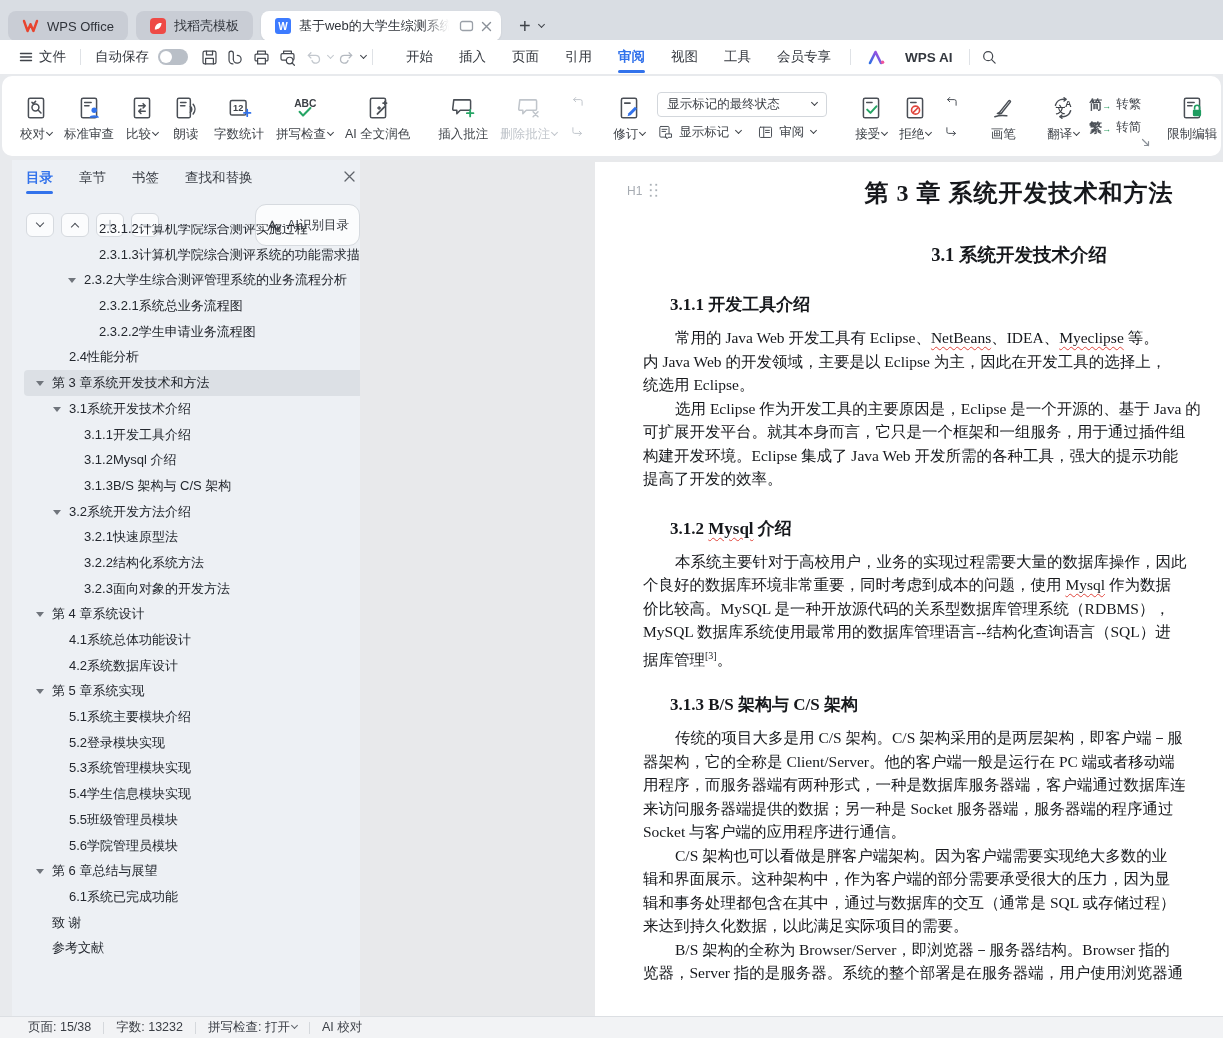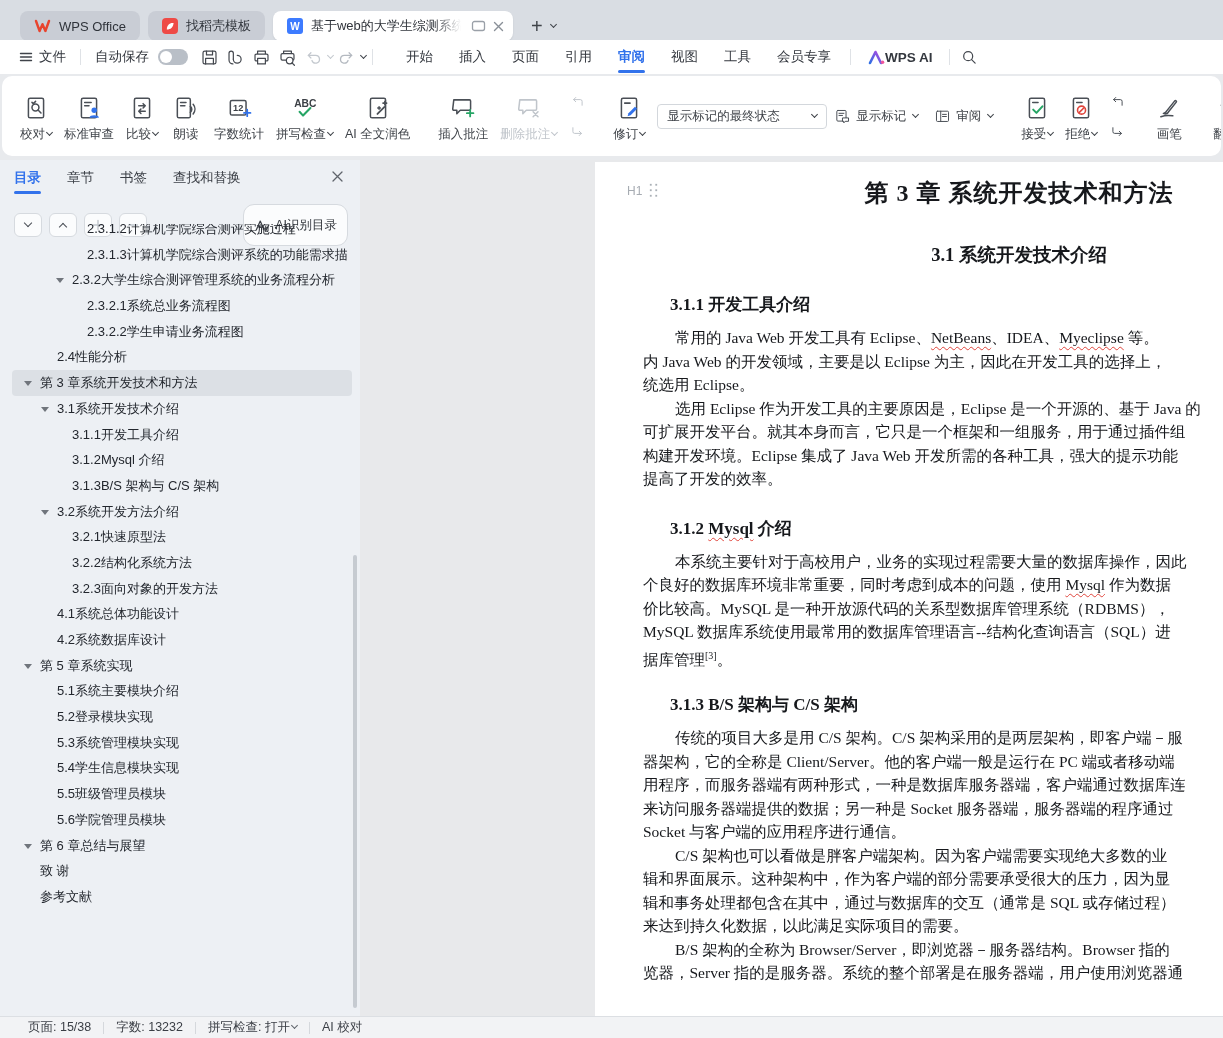--- a/index.html
+++ b/index.html
@@ -1,65 +1,65 @@
 <!DOCTYPE html>
 <html><head>
 <meta charset="utf-8">
 <style>
   * { margin:0; padding:0; box-sizing:border-box; }
   html,body { width:1223px; height:1038px; overflow:hidden; font-family:"Liberation Sans","DejaVu Sans",sans-serif; }
   body { position:relative; background:#e8eaed; color:#3a3e45; }
 
   
-  .tabbar { position:absolute; top:0; left:0; right:0; height:52px; background:#d9dde3; display:flex; align-items:center; padding-left:20px; }
+  .tabbar { position:absolute; top:0; left:0; right:0; height:52px; background:#d9dde3; display:flex; align-items:center; padding-left:8px; }
   .wtab { display:flex; align-items:center; gap:8px; height:30px; padding:0 14px; border-radius:8px; margin-right:8px; background:#c9cdd5; font-size:13px; color:#2f333a; cursor:default; }
   .wtab.active { background:#ffffff; box-shadow:0 1px 2px rgba(0,0,0,.08); padding-right:8px; }
   .wtab .tlabel { white-space:nowrap; }
   .wtab.active .tlabel { max-width:150px; overflow:hidden; -webkit-mask-image:linear-gradient(90deg,#000 82%,transparent); mask-image:linear-gradient(90deg,#000 82%,transparent); }
   .tabaux { display:flex; align-items:center; gap:6px; margin-left:2px; color:#8a9098; }
   .plusbtn { font-size:20px; color:#3f4349; margin:0 6px 0 10px; line-height:1; cursor:default; }
   .caret { display:inline-block; width:6px; height:6px; border-right:1.3px solid currentColor; border-bottom:1.3px solid currentColor; transform:rotate(45deg); position:relative; top:-2px; margin-left:4px; }
   .caret.small { width:5px; height:5px; margin-left:2px; }
 
   
   .menubar { position:absolute; top:40px; left:0; right:0; height:34px; background:#ffffff; display:flex; align-items:center; font-size:13.5px; color:#34383f; padding:0 10px; }
   .mitem { display:flex; align-items:center; gap:5px; padding:0 8px; cursor:default; }
   .vdiv { width:1px; height:16px; background:#dfe2e6; margin:0 6px; }
   .toggle { width:30px; height:16px; border-radius:8px; background:#b9bfc7; position:relative; margin-left:4px; }
   .toggle .knob { position:absolute; left:2px; top:2px; width:12px; height:12px; border-radius:50%; background:#ffffff; }
   .iconbtn { width:26px; height:26px; display:flex; align-items:center; justify-content:center; border-radius:4px; }
   .menutabs { display:flex; align-items:center; margin-left:14px; }
   .mtab { padding:0 13px; height:34px; display:flex; align-items:center; position:relative; cursor:default; font-size:13.5px; }
   .mtab.active { color:#3272eb; font-weight:bold; }
   .mtab.active::after { content:""; position:absolute; left:13px; right:13px; bottom:1px; height:3px; border-radius:2px; background:#3272eb; }
-  .wpsai { display:flex; align-items:center; gap:0; font-size:13.5px; padding:0 10px; font-weight:bold; }
+  .wpsai { display:flex; align-items:center; gap:20px; font-size:13.5px; padding:0 10px; font-weight:bold; }
 
   
   .ribbonwrap { position:absolute; top:74px; left:0; right:0; height:86px; background:#e8eaed; }
   .ribbon { position:absolute; top:2px; left:2px; right:2px; height:80px; background:#ffffff; border-radius:10px; display:flex; align-items:center; padding:0 4px; overflow:hidden; }
   .rgroup { display:flex; align-items:center; height:64px; padding:0 8px; position:relative; }
   .rdivider { width:1px; height:56px; background:#e7e9ec; }
   .rbtn { display:flex; flex-direction:column; align-items:center; justify-content:flex-start; padding:4px 6px 0; border-radius:6px; cursor:default; min-width:44px; }
   .rbtn .ric { height:30px; display:flex; align-items:center; justify-content:center; }
   .rbtn .rlb { font-size:12.5px; color:#3e4248; margin-top:3px; white-space:nowrap; display:flex; align-items:center; }
   .rbtn.disabled .rlb { color:#c0c5cb; }
   .rstack { display:flex; flex-direction:column; justify-content:center; gap:8px; padding:0 4px; }
   .rsmall { width:20px; height:18px; display:flex; align-items:center; justify-content:center; }
-  .rcombo { display:flex; flex-direction:row; justify-content:center; gap:7px; padding:0 6px; }
+  .rcombo { display:flex; flex-direction:column; justify-content:center; gap:7px; padding:0 6px; }
   .rselect { width:170px; height:25px; border:1px solid #d3d7dc; border-radius:4px; display:flex; align-items:center; justify-content:space-between; padding:0 9px; font-size:12.5px; color:#3b3f45; background:#fff; }
   .rrow2 { display:flex; align-items:center; gap:16px; }
   .rminibtn { display:flex; align-items:center; gap:5px; font-size:12.5px; color:#3e4248; white-space:nowrap; }
   .rrows { display:flex; flex-direction:column; gap:5px; padding:0 4px; }
   .rminirow { display:flex; align-items:center; gap:5px; font-size:12.5px; color:#3e4248; white-space:nowrap; }
   .cjkglyph { font-size:13px; font-weight:bold; color:#4a4f56; }
   .cjkglyph i { font-style:normal; font-size:9px; color:#2e9e63; }
   .launcher { position:absolute; right:2px; bottom:0px; width:10px; height:10px; color:#8a9098; }
 
   
-  .sidebar { position:absolute; top:160px; left:0; width:360px; bottom:22px; background:#edf0f4; overflow:hidden; }
+  .sidebar { position:absolute; top:160px; left:12px; width:360px; bottom:22px; background:#edf0f4; overflow:hidden; }
   .sbtabs { display:flex; align-items:center; height:36px; padding:0 14px; font-size:13.5px; color:#3a3e45; position:relative; }
   .sbtab { margin-right:26px; height:36px; display:flex; align-items:center; position:relative; cursor:default; white-space:nowrap; }
   .sbtab.active { color:#3272eb; font-weight:bold; }
   .sbtab.active::after { content:""; position:absolute; left:0; right:0; bottom:2px; height:3px; border-radius:2px; background:#3272eb; }
   .sbclose { position:absolute; right:16px; top:10px; color:#5f646b; }
   .sbctrls { display:flex; align-items:center; padding:8px 12px 6px 14px; }
   .navbtn { width:28px; height:24px; border:1px solid #d6dadf; background:#fbfcfd; border-radius:6px; display:flex; align-items:center; justify-content:center; margin-right:7px; color:#4a4f56; }
   .navbtn.disabled { color:#c0c5cb; }
   .aibtn { margin-left:auto; height:42px; border:1px solid #d6dadf; background:#fbfcfd; border-radius:11px; display:flex; align-items:center; gap:5px; padding:0 10px; font-size:12.5px; color:#33373d; white-space:nowrap; }
   .toclist { position:absolute; top:64px; left:0; right:0; bottom:0; overflow:hidden; }
@@ -630,30 +630,32 @@
       <div class="tocrow lv1"><span>2.4性能分析</span></div>
       <div class="tocrow lv0 sel"><span class="arr"></span><span>第 3 章系统开发技术和方法</span></div>
       <div class="tocrow lv1"><span class="arr"></span><span>3.1系统开发技术介绍</span></div>
       <div class="tocrow lv2"><span>3.1.1开发工具介绍</span></div>
       <div class="tocrow lv2"><span>3.1.2Mysql 介绍</span></div>
       <div class="tocrow lv2"><span>3.1.3B/S 架构与 C/S 架构</span></div>
       <div class="tocrow lv1"><span class="arr"></span><span>3.2系统开发方法介绍</span></div>
       <div class="tocrow lv2"><span>3.2.1快速原型法</span></div>
       <div class="tocrow lv2"><span>3.2.2结构化系统方法</span></div>
       <div class="tocrow lv2"><span>3.2.3面向对象的开发方法</span></div>
+      <div class="tocrow lv0"><span class="arr"></span><span>第 4 章系统设计</span></div>
       <div class="tocrow lv1"><span>4.1系统总体功能设计</span></div>
       <div class="tocrow lv1"><span>4.2系统数据库设计</span></div>
       <div class="tocrow lv0"><span class="arr"></span><span>第 5 章系统实现</span></div>
       <div class="tocrow lv1"><span>5.1系统主要模块介绍</span></div>
       <div class="tocrow lv1"><span>5.2登录模块实现</span></div>
       <div class="tocrow lv1"><span>5.3系统管理模块实现</span></div>
       <div class="tocrow lv1"><span>5.4学生信息模块实现</span></div>
       <div class="tocrow lv1"><span>5.5班级管理员模块</span></div>
       <div class="tocrow lv1"><span>5.6学院管理员模块</span></div>
       <div class="tocrow lv0"><span class="arr"></span><span>第 6 章总结与展望</span></div>
+      <div class="tocrow lv1"><span>6.1系统已完成功能</span></div>
       <div class="tocrow lv0"><span>致 谢</span></div>
       <div class="tocrow lv0"><span>参考文献</span></div>
     </div>
   <div class="sbscroll"></div>
 </div>
 
 <div class="main">
   <div class="page">
     <div class="h1tag">
       <span>H1</span>

